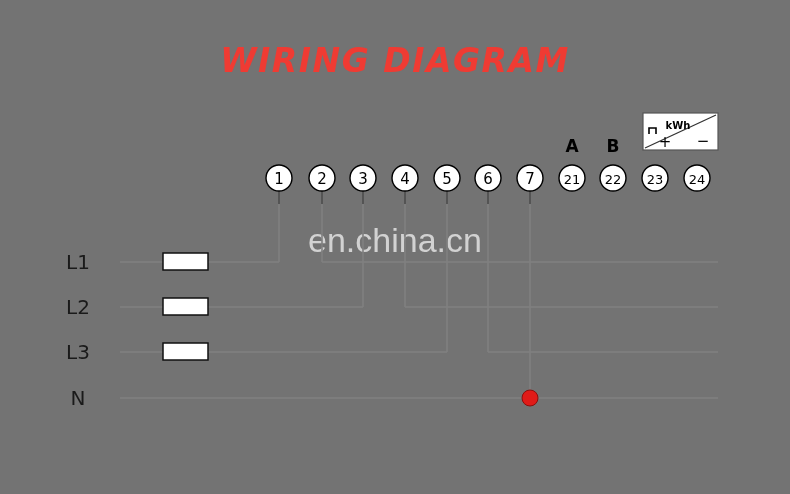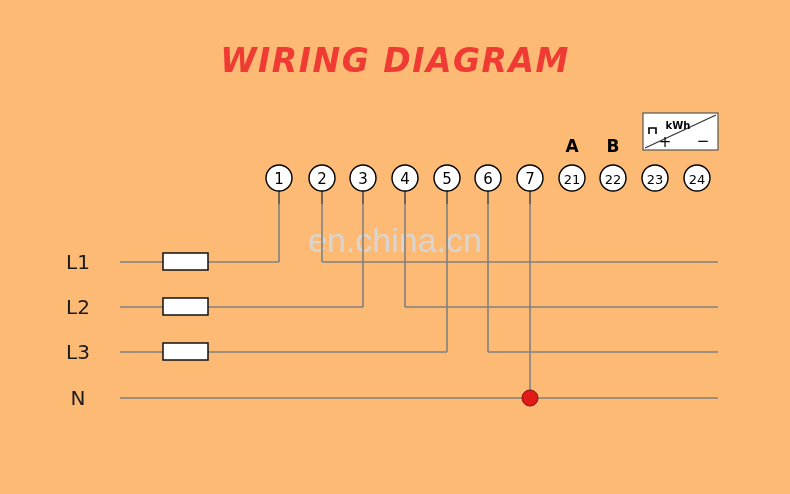--- a/index.html
+++ b/index.html
@@ -13,21 +13,21 @@
     position: relative;
     overflow: hidden;
     font-family: "Liberation Sans", sans-serif;
   }
   #stage {
     position: absolute;
     left: 0;
     top: 0;
     width: 790px;
     height: 494px;
-    background: #fdba74;
+    background: #737373;
   }
   #diagram-svg {
     position: absolute;
     left: 0;
     top: 0;
     width: 790px;
     height: 494px;
   }
   .title-text {
     font-family: "DejaVu Sans", sans-serif;

